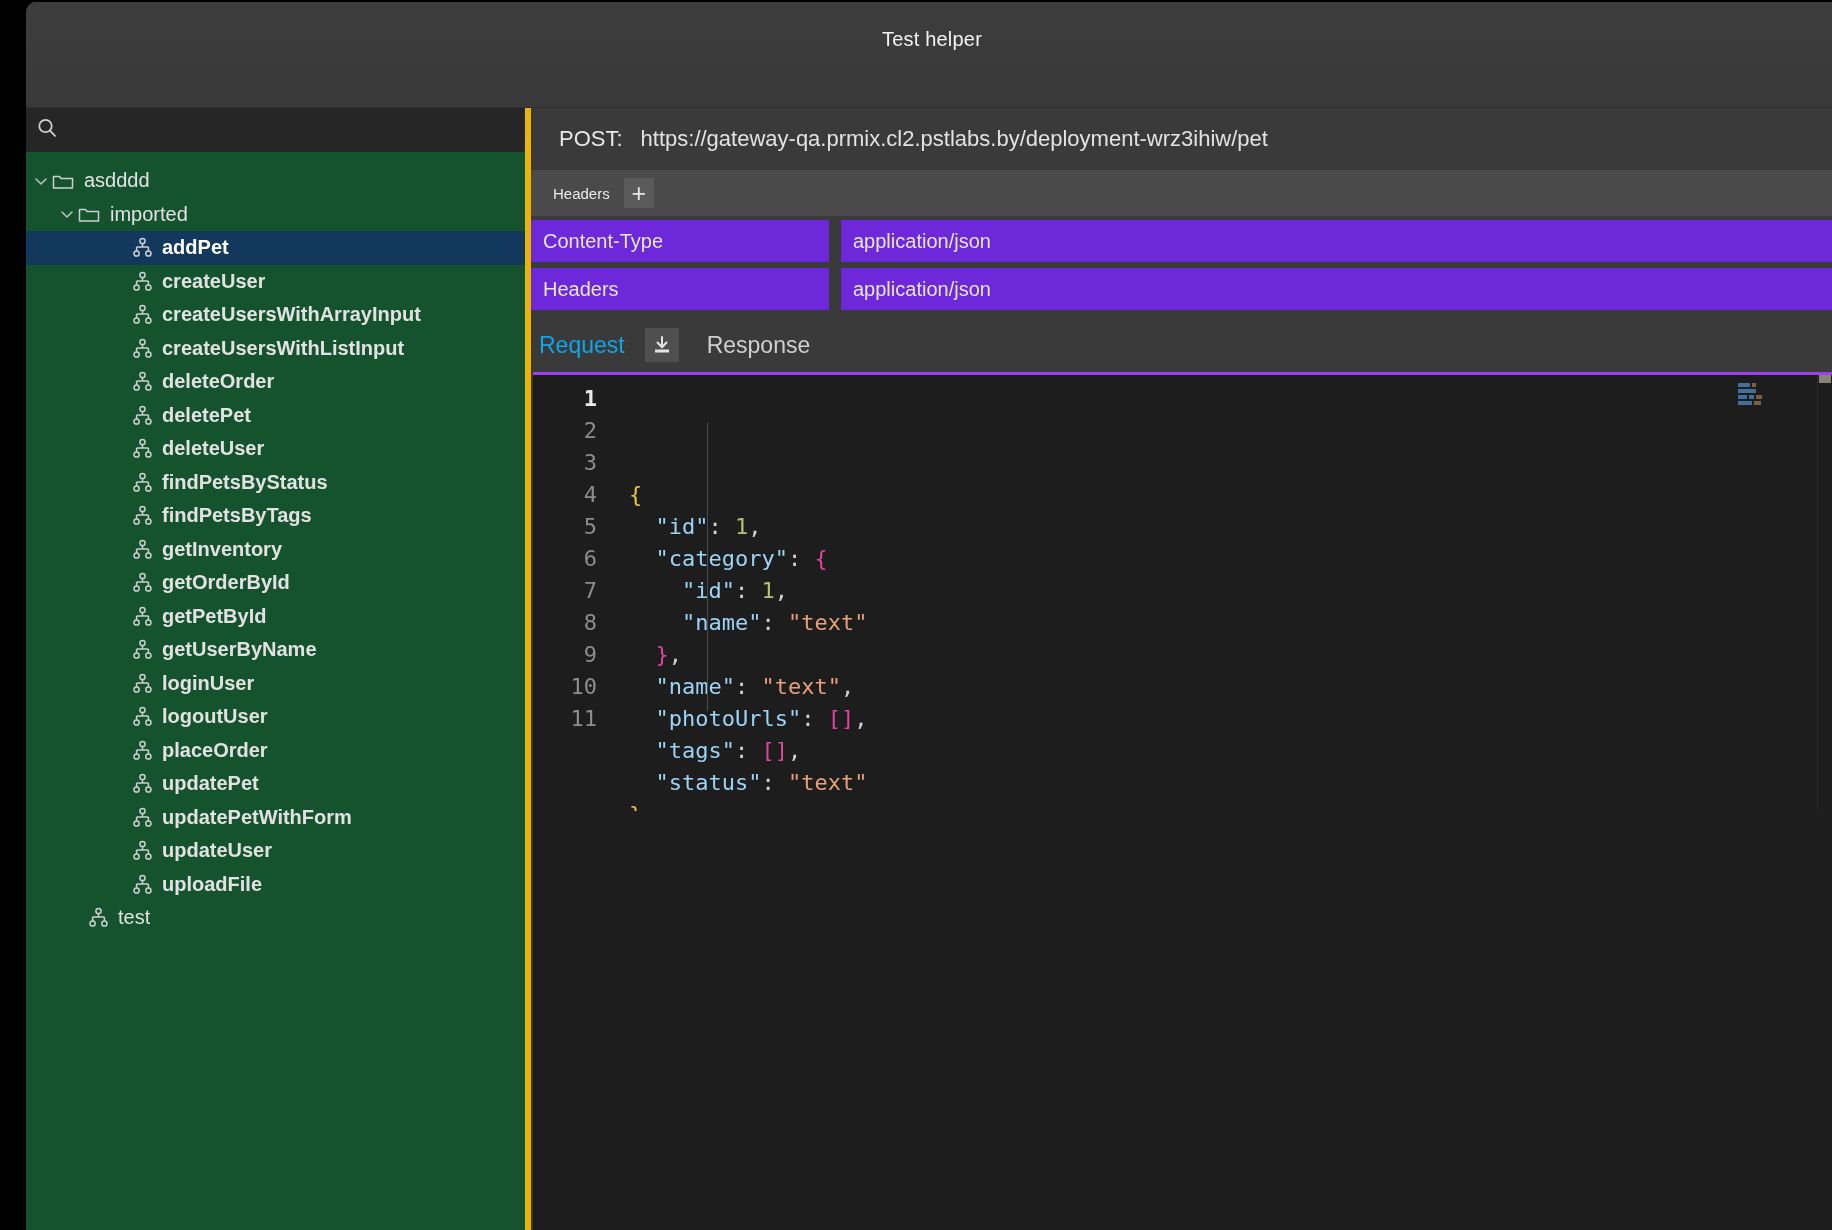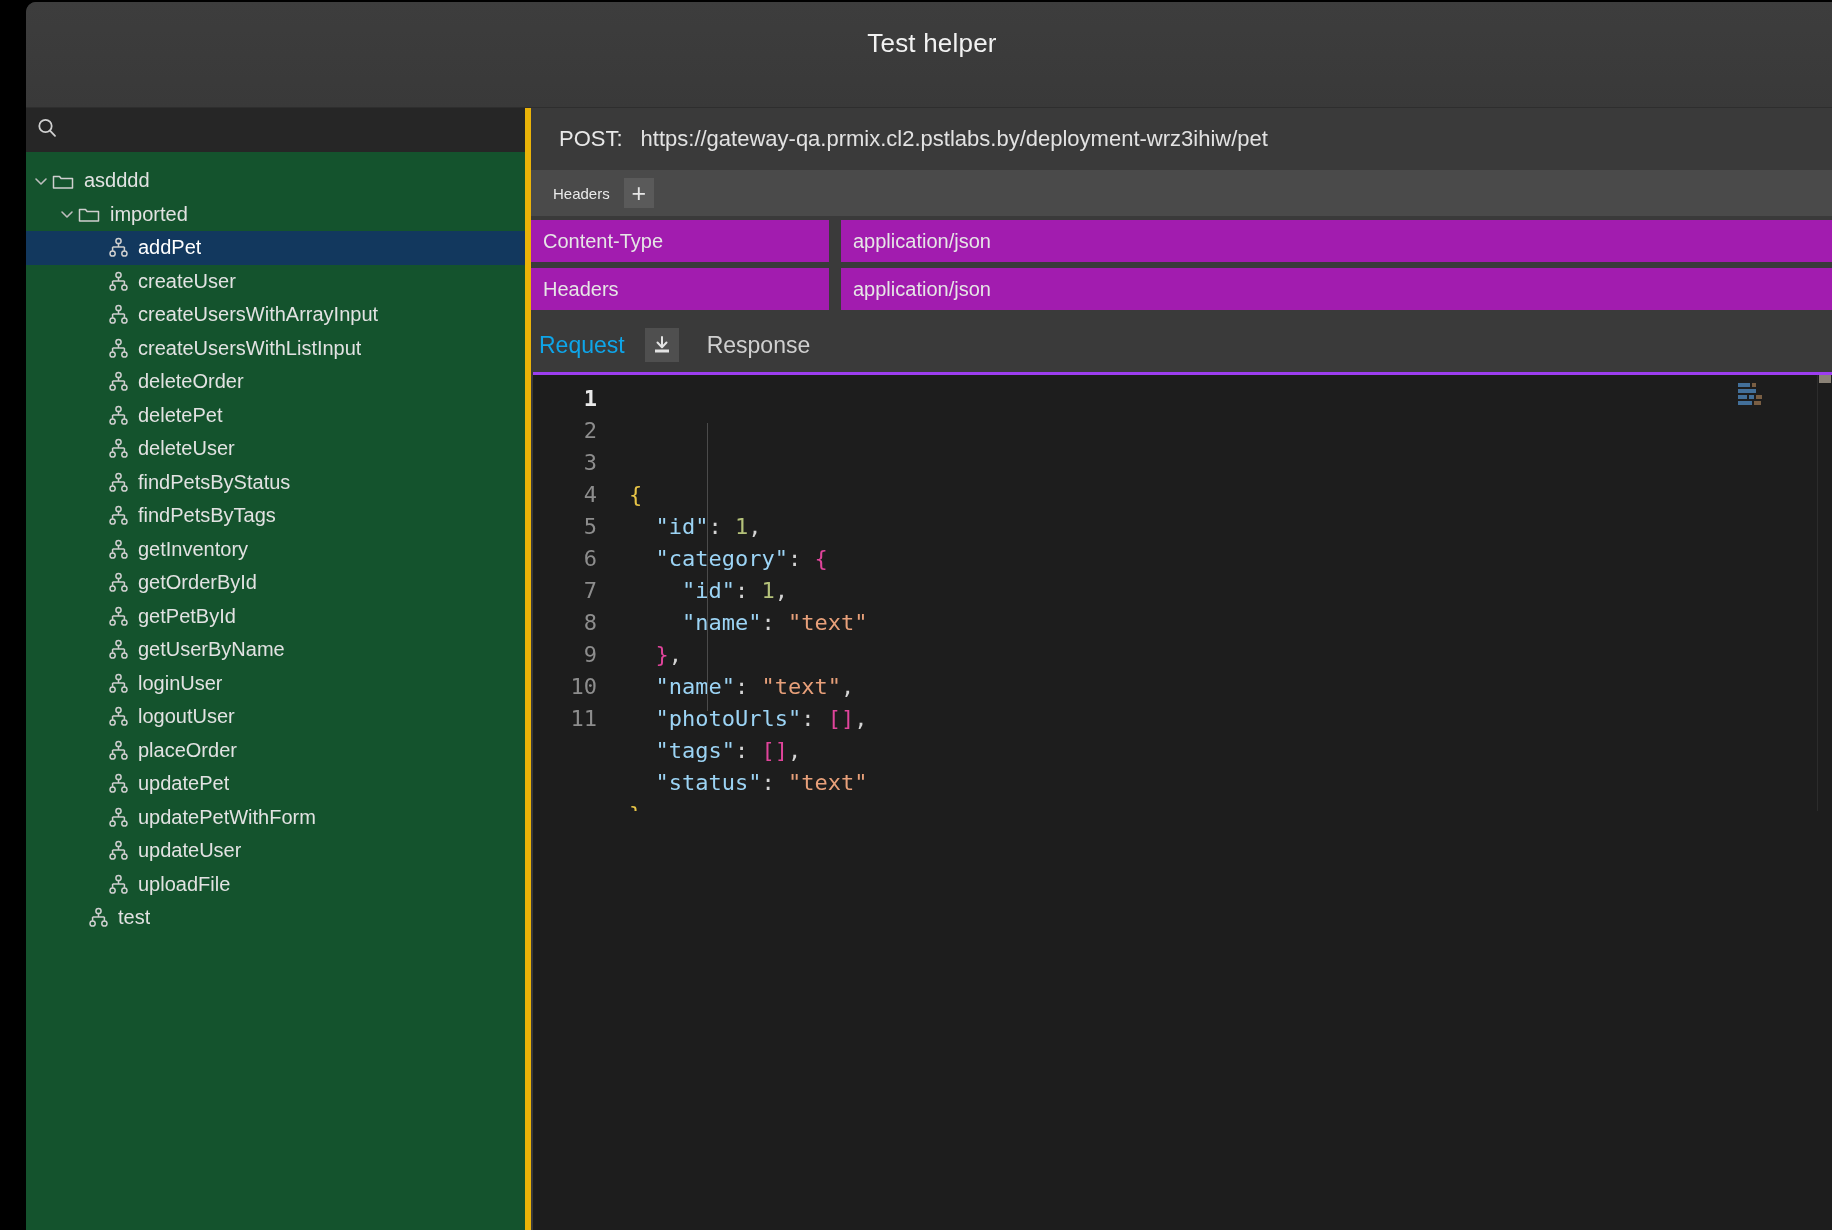--- a/index.html
+++ b/index.html
@@ -36,21 +36,21 @@
     background: linear-gradient(180deg, #3d3d3d 0%, #393939 100%);
     border-bottom: 1px solid #2e2e2e;
     box-sizing: border-box;
   }
   #titlebar-title {
     position: absolute;
     left: 0; right: 0;
     top: 26px;
     text-align: center;
     color: #f2f2f2;
-    font-size: 26px;
+    font-size: 20px;
     letter-spacing: 0.2px;
     padding-left: 6px;
   }
 
   
   #main {
     position: absolute;
     left: 0;
     top: 106px;
     right: 0;
@@ -114,21 +114,21 @@
     min-width: 22px;
     display: inline-flex;
     align-items: center;
     justify-content: center;
   }
   .folder-icon { margin-right: 10px; display: inline-flex; align-items: center; }
   .node-icon { margin-right: 9px; display: inline-flex; align-items: center; }
 
   .depth-0 { padding-left: 4px; }
   .depth-1 { padding-left: 30px; }
-  .depth-2 { padding-left: 60px; }
+  .depth-2 { padding-left: 84px; font-weight: bold; }
   .depth-1b { padding-left: 40px; }
 
   
   #content {
     flex: 1 1 auto;
     position: relative;
     background: #3a3a3a;
     overflow: hidden;
   }
 
@@ -170,21 +170,21 @@
     font-family: "Liberation Sans", sans-serif;
   }
 
   .header-row {
     display: flex;
     height: 42px;
     margin-bottom: 6px;
     margin-top: 4px;
   }
   .header-key, .header-val {
-    background: #a21caf;
+    background: #6d28d9;
     color: #e6e6e6;
     font-size: 20px;
     display: flex;
     align-items: center;
     padding: 0 12px;
     box-sizing: border-box;
     border: 0;
     outline: none;
     font-family: "Liberation Sans", sans-serif;
   }

